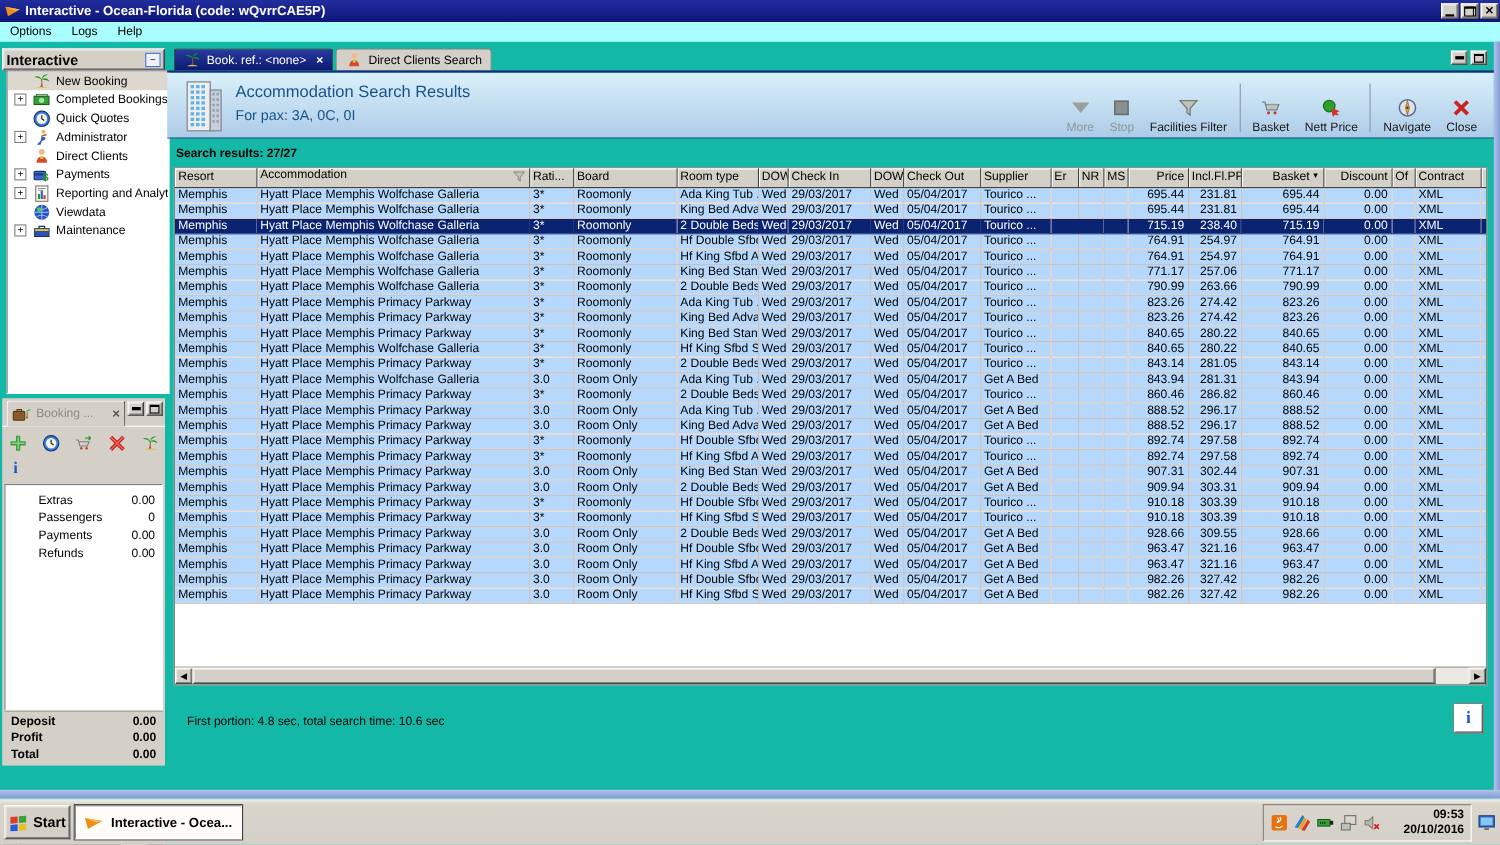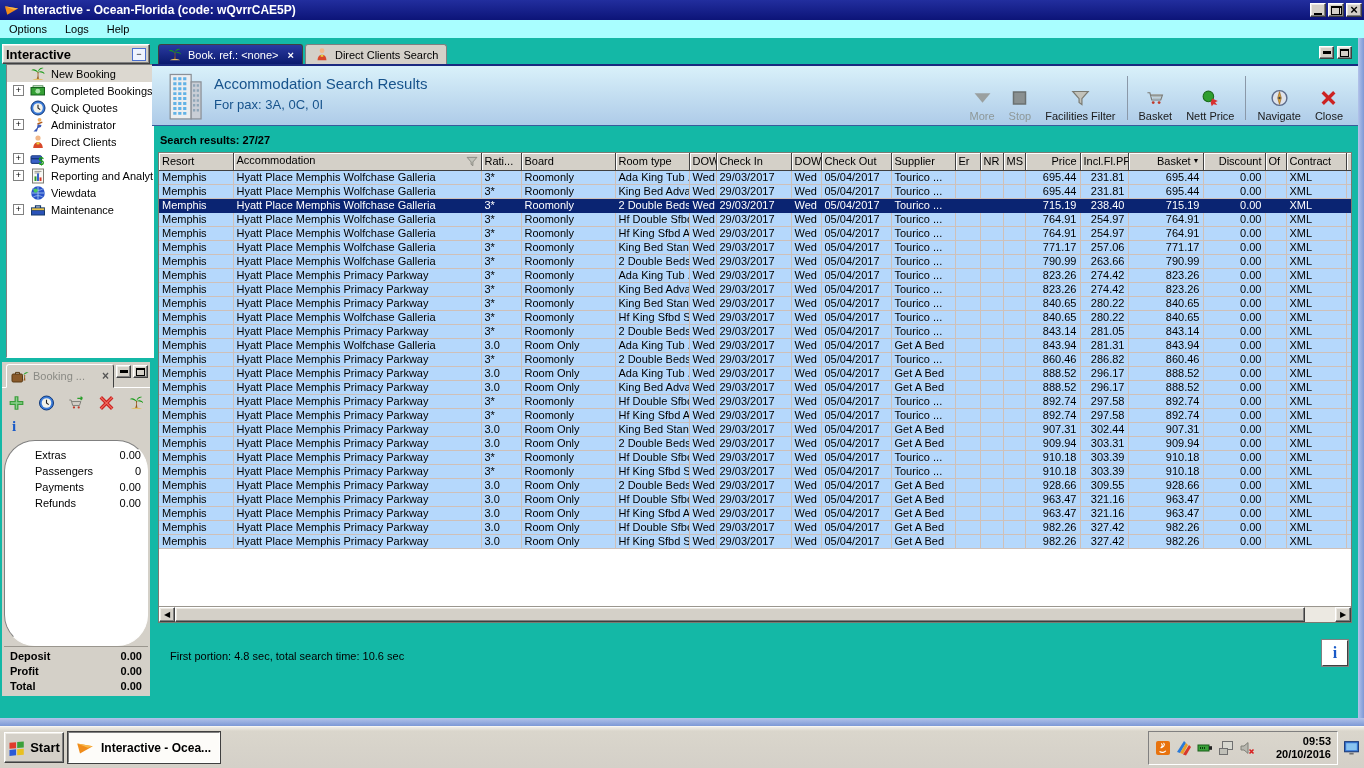--- a/index.html
+++ b/index.html
@@ -55,21 +55,21 @@
   .bp-tab .tlabel { color:#8a8a84; flex:1; overflow:hidden; white-space:nowrap; }
   .bp-x { font-weight:bold; font-size:12px; color:#555; }
   .bp-ctls { position:absolute; right:2px; top:3px; display:flex; gap:2px; }
   .mini-btn { width:15px; height:13px; display:flex; align-items:center; justify-content:center; }
   .g-bar { width:8px; height:3px; background:#000; }
   .g-win { width:9px; height:8px; border:1px solid #000; border-top:2px solid #000; }
   .bp-toolbar { position:absolute; left:4px; top:32px; display:flex; gap:10px; align-items:center; }
   .bp-tool { width:20px; height:18px; display:flex; align-items:center; justify-content:center; }
   .bp-tool svg { width:17px; height:16px; }
   .bp-info { position:absolute; left:10px; top:56px; font-family:"Liberation Serif",serif; font-weight:bold; font-size:15px; color:#1a5ac8; }
-  .bp-list { position:absolute; left:2px; top:78px; width:144px; height:206px; background:#fff; padding-top:8px;border-radius:31px; }
+  .bp-list { position:absolute; left:2px; top:78px; width:144px; height:206px; background:#fff; padding-top:8px; }
   .bp-row { height:16px; display:flex; padding:0 6px 0 30px; }
   .bp-row .lbl { flex:1; }
   .bp-totals { position:absolute; left:2px; top:284px; width:144px; height:50px; border-top:1px solid #9a968e; padding:3px 6px 0 6px; }
   .bp-trow { height:15px; display:flex; font-weight:bold; }
   .bp-trow .lbl { flex:1; }
 
   
   .tabbar { position:absolute; left:152px; top:44px; width:1206px; height:20px; display:flex; align-items:flex-end; }
   .tab { height:20px; display:flex; align-items:center; gap:5px; padding:0 8px; border:1px solid #404040; border-bottom:none; border-radius:3px 3px 0 0; }
   .tab .ticon { width:16px; height:15px; display:inline-flex; }

